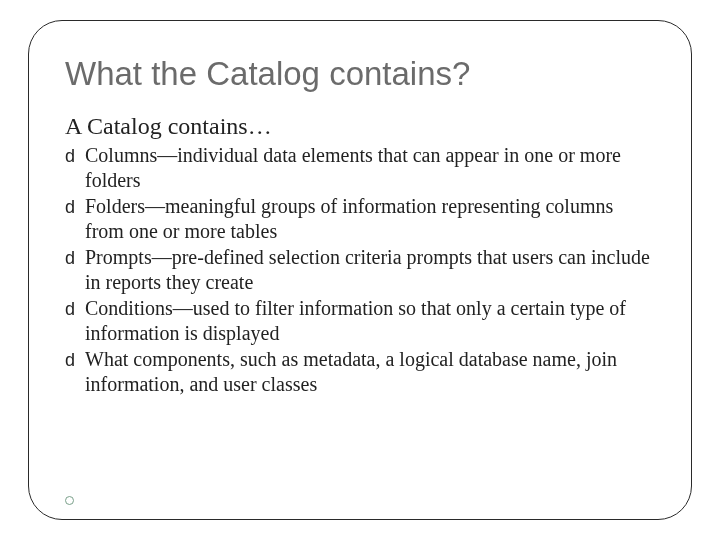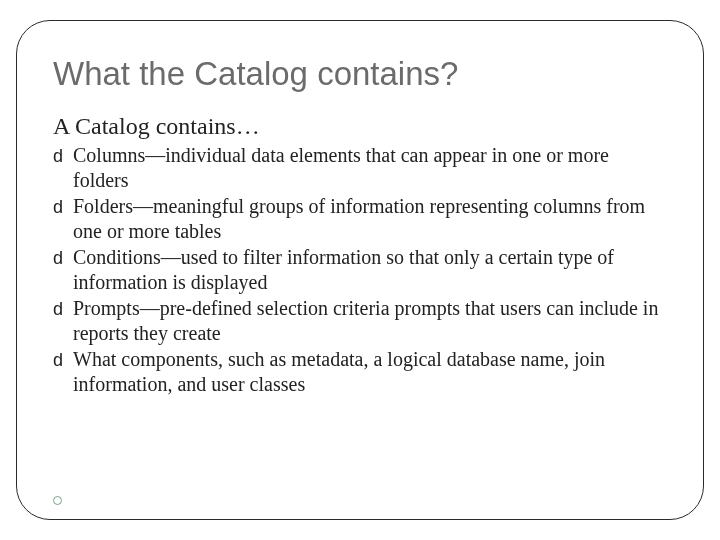--- a/index.html
+++ b/index.html
@@ -2,21 +2,21 @@
 <html><head>
 <meta charset="utf-8">
 <style>
   * { margin: 0; padding: 0; box-sizing: border-box; }
   html, body { width: 720px; height: 540px; background: #fff; }
   .slide {
     width: 720px;
     height: 540px;
     background: #fff;
     position: relative;
-    padding: 20px 16px;
+    padding: 20px 28px;
   }
   .frame {
     width: 100%;
     height: 100%;
     border: 1.5px solid #2a2a2a;
     border-radius: 34px;
     padding: 28px 36px 30px 36px;
     position: relative;
   }
   .title {
@@ -70,19 +70,19 @@
 </head>
 <body>
 
 <div class="slide">
   <div class="frame">
     <h1 class="title">What the Catalog contains?</h1>
     <p class="intro">A Catalog contains…</p>
     <ul class="bullets">
       <li><span class="bullet-icon">d</span><span>Columns—individual data elements that can appear in one or more folders</span></li>
       <li><span class="bullet-icon">d</span><span>Folders—meaningful groups of information representing columns from one or more tables</span></li>
+      <li><span class="bullet-icon">d</span><span>Prompts—pre-defined selection criteria prompts that users can include in reports they create</span></li>
       <li><span class="bullet-icon">d</span><span>Conditions—used to filter information so that only a certain type of information is displayed</span></li>
-      <li><span class="bullet-icon">d</span><span>Prompts—pre-defined selection criteria prompts that users can include in reports they create</span></li>
       <li><span class="bullet-icon">d</span><span>What components, such as metadata, a logical database name, join information, and user classes</span></li>
     </ul>
     <div class="footer-dot"></div>
   </div>
 </div>
 
 </body></html>

